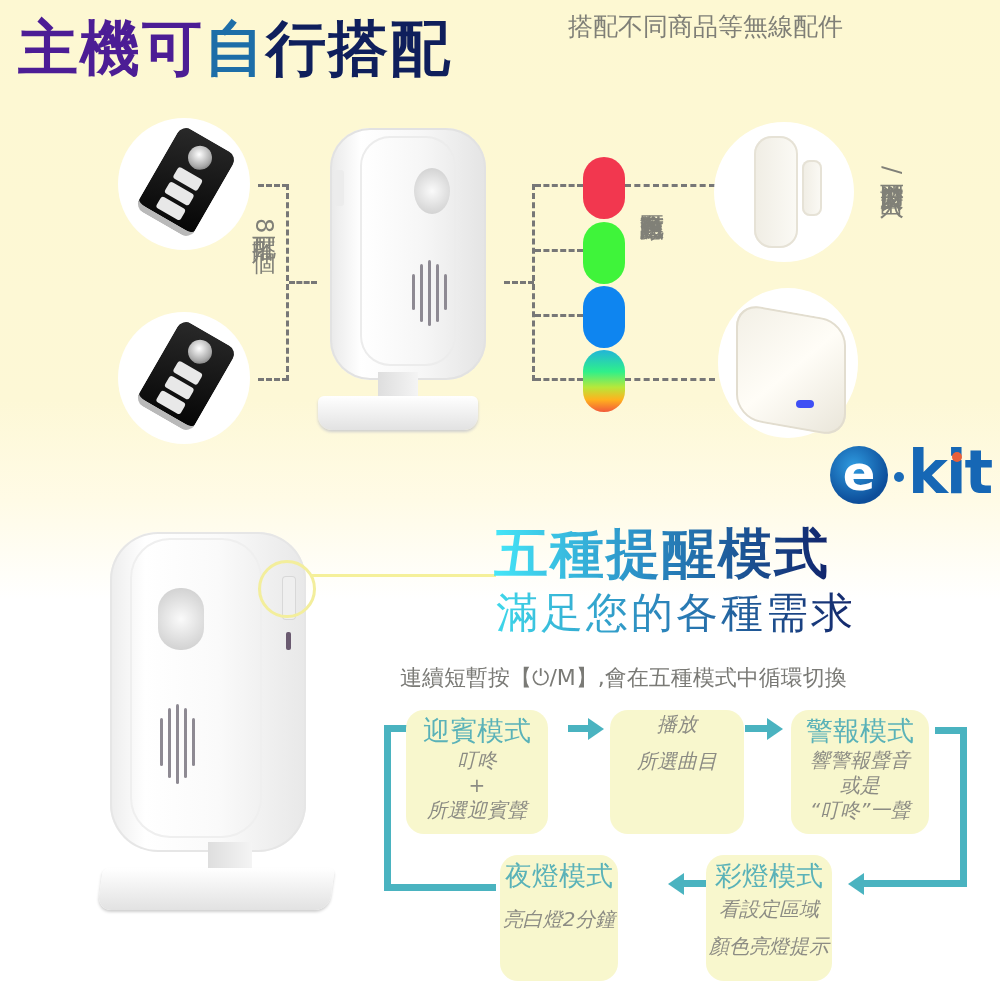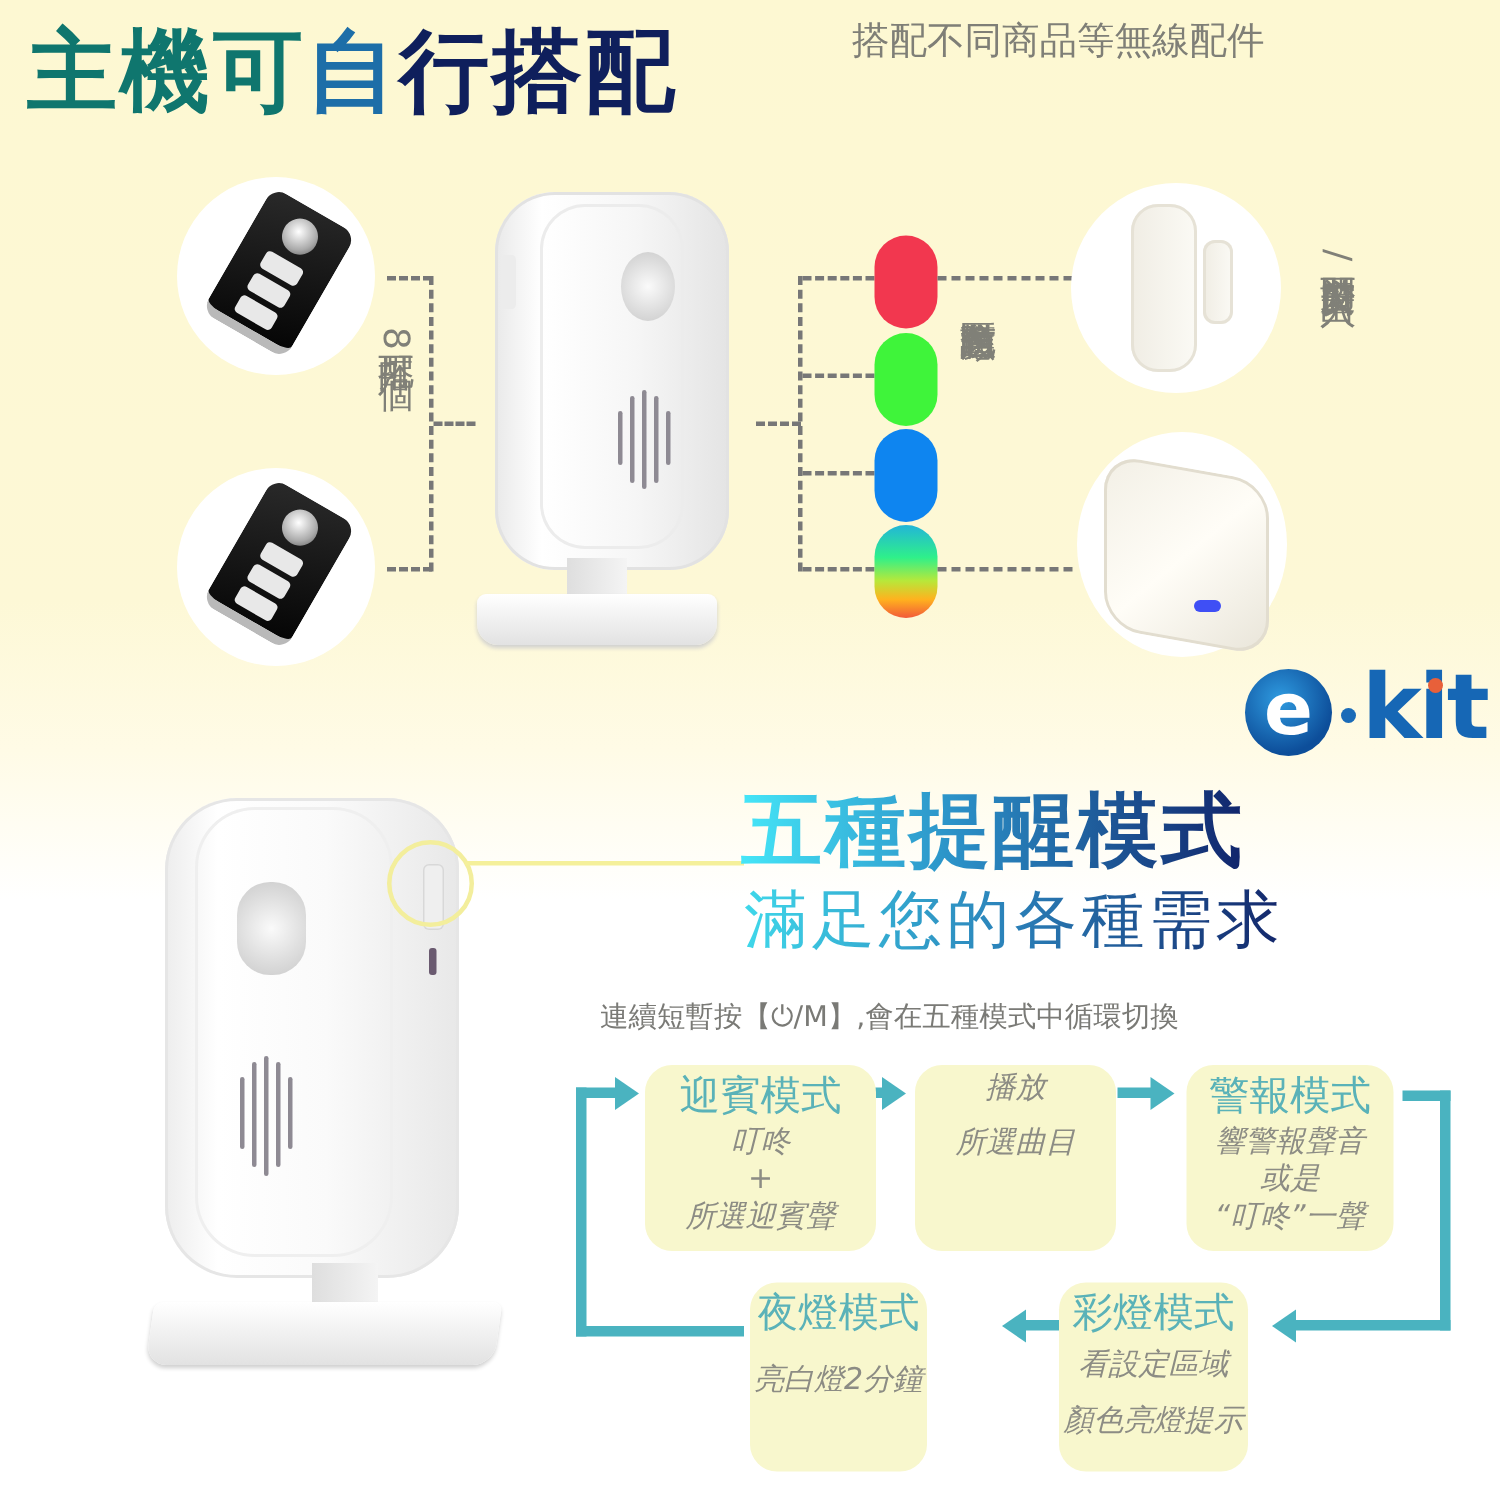--- a/index.html
+++ b/index.html
@@ -9,21 +9,21 @@
     font-family: "DejaVu Sans", sans-serif;
     background: linear-gradient(180deg, #fdf8d2 0%, #fdf8d6 40%, #fffbe6 50%, #ffffff 60%, #ffffff 100%);
   }
   .abs { position: absolute; }
 
   
   .title-main {
     left: 18px; top: 4px; font-size: 60px; font-weight: bold; letter-spacing: 2px;
     white-space: nowrap; line-height: 88px;
   }
-  .title-main .p1 { color: #0f766e; }
+  .title-main .p1 { color: #4c1d95; }
   .title-main .p2 { color: #1d6ea8; }
   .title-main .p3 { color: #0f1f5c; }
   .subtitle {
     left: 568px; top: 12px; font-size: 25px; color: #7f7f77; line-height: 30px; white-space: nowrap; text-align: center;
   }
 
   
   .circle { border-radius: 50%; background: #ffffff; }
   .remote {
     width: 64px; height: 96px; border-radius: 10px;
@@ -79,21 +79,21 @@
     -webkit-background-clip: text; background-clip: text; color: transparent;
   }
   .title2-sub {
     left: 496px; top: 588px; font-size: 42px; white-space: nowrap; letter-spacing: 3px; line-height: 50px;
     background: linear-gradient(90deg, #3fd7ea 0%, #2a7fb8 50%, #13266a 100%);
     -webkit-background-clip: text; background-clip: text; color: transparent;
   }
   .connector { left: 310px; top: 574px; width: 186px; height: 3px; background: #f5f09a; }
   .highlight-ring { left: 258px; top: 560px; width: 58px; height: 58px; border-radius: 50%; border: 3px solid #f3ee9c; }
 
-  .instruction { left: 400px; top: 660px; font-size: 19px; color: #7a7a76; white-space: nowrap; line-height: 36px; }
+  .instruction { left: 400px; top: 660px; font-size: 22px; color: #7a7a76; white-space: nowrap; line-height: 36px; }
 
   .mode-box {
     background: #f8f7cd; border-radius: 18px; text-align: center; color: #8a8a80;
   }
   .mode-title { color: #5ab2b8; font-size: 27px; line-height: 34px; padding-top: 4px; }
   .mode-line { font-size: 20px; line-height: 25px; color: #8c8c84; font-style: italic; }
 
   .teal { background: #4ab3c0; }
   .arrow-r { width: 0; height: 0; border-top: 11px solid transparent; border-bottom: 11px solid transparent; border-left: 16px solid #4ab3c0; }
   .arrow-l { width: 0; height: 0; border-top: 11px solid transparent; border-bottom: 11px solid transparent; border-right: 16px solid #4ab3c0; }
@@ -219,21 +219,21 @@
 <div class="abs arrow-r" style="left:767px; top:718px;"></div>
 
 <div class="abs teal" style="left:935px; top:727px; width:32px; height:7px;"></div>
 <div class="abs teal" style="left:960px; top:727px; width:7px; height:160px;"></div>
 <div class="abs teal" style="left:862px; top:880px; width:105px; height:7px;"></div>
 <div class="abs arrow-l" style="left:848px; top:873px;"></div>
 
 <div class="abs teal" style="left:682px; top:880px; width:24px; height:7px;"></div>
 <div class="abs arrow-l" style="left:668px; top:873px;"></div>
 
-<div class="abs mode-box" style="left:430px; top:710px; width:154px; height:124px;">
+<div class="abs mode-box" style="left:406px; top:710px; width:142px; height:124px;">
   <div class="mode-title">迎賓模式</div>
   <div class="mode-line">叮咚</div>
   <div class="mode-line">+</div>
   <div class="mode-line">所選迎賓聲</div>
 </div>
 
 <div class="abs mode-box" style="left:610px; top:710px; width:134px; height:124px;">
   <div class="mode-line" style="margin-top:2px;">播放</div>
   <div class="mode-line" style="margin-top:12px;">所選曲目</div>
 </div>

